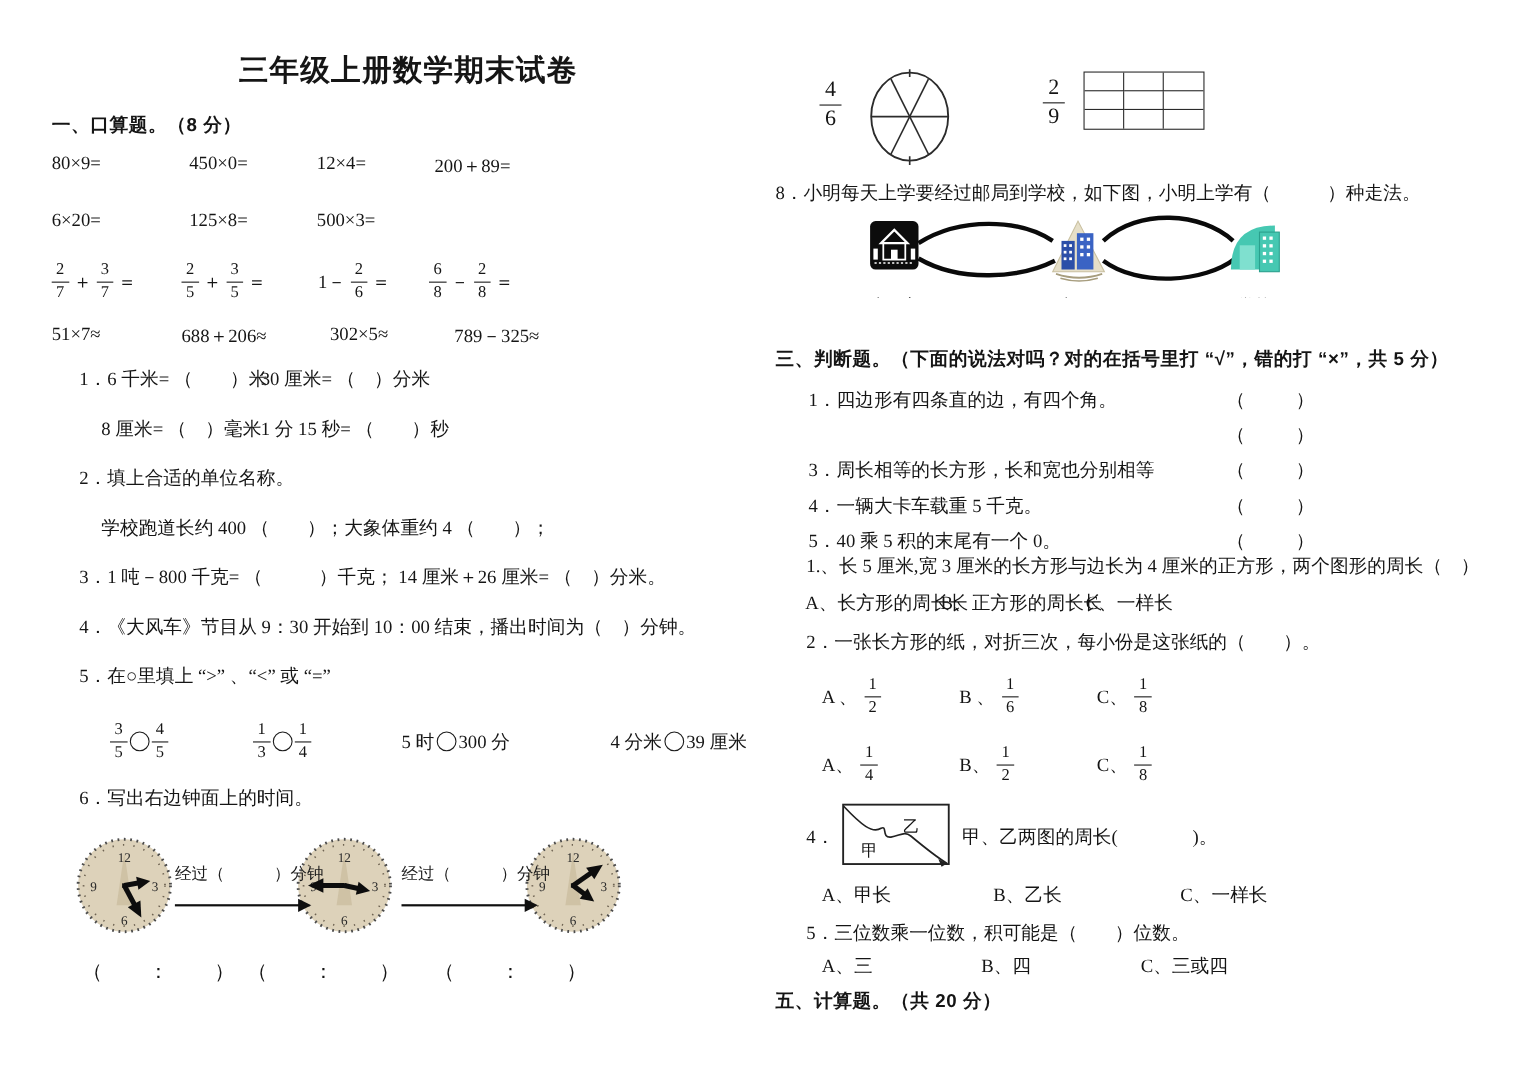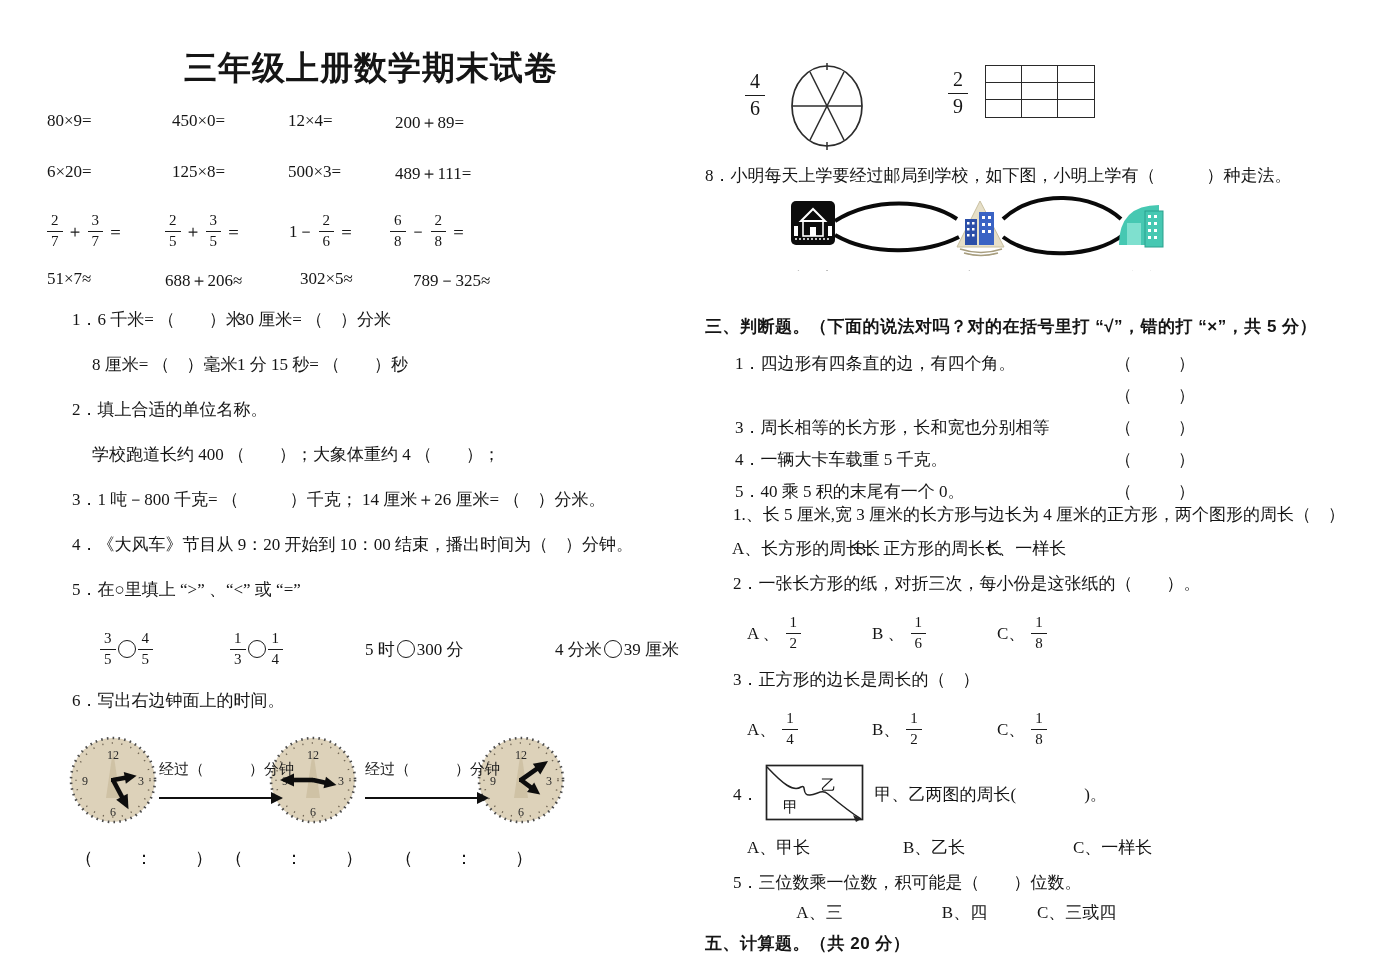--- a/index.html
+++ b/index.html
@@ -7,21 +7,21 @@
   body {
     width:1375px; height:971px; position:relative; overflow:hidden;
     font-family:"Liberation Serif","DejaVu Serif",serif;
     color:#151515; font-size:17px;
   }
   .page { position:absolute; inset:0; background:#fff; }
   .col { position:absolute; top:38px; }
   .col.left  { left:47px;  width:648px; }
   .col.right { left:705px; width:662px; }
 
-  h1.title { text-align:center; font-size:33px; font-weight:bold; letter-spacing:1px; margin:8px 0 20px 0; }
+  h1.title { text-align:center; font-size:27px; font-weight:bold; letter-spacing:1px; margin:8px 0 20px 0; }
 
   .sec-head {
     font-family:"Liberation Sans","DejaVu Sans",sans-serif;
     font-weight:bold; font-size:17px; margin-bottom:14px; letter-spacing:.5px;
   }
 
   
   .oral-row { display:grid; grid-template-columns:125px 116px 107px auto; margin-bottom:28px; }
   .oral-row.r2 { margin-bottom:20px; }
   .oral-row.approx { grid-template-columns:118px 135px 113px auto; margin-bottom:16px; }
@@ -82,51 +82,51 @@
 
   
   .judge-item { display:flex; padding-left:30px; margin-bottom:9px; white-space:nowrap;text-align:right; }
   .judge-item .jp { margin-left:auto; margin-right:168px; letter-spacing:4px; }
 
   
   .ch-q { padding-left:28px; margin-bottom:11px; white-space:nowrap; }
   .ch-opts { display:flex; margin-bottom:12px; white-space:nowrap; }
   .ch-opts.o1 { padding-left:27px; } .ch-opts.o1 span:nth-child(1){width:123px;} .ch-opts.o1 span:nth-child(2){width:132px;}
   .ch-opts.o4 { padding-left:42px; } .ch-opts.o4 span:nth-child(1){width:156px;} .ch-opts.o4 span:nth-child(2){width:170px;}
-  .ch-opts.o5 { padding-left:42px; margin-bottom:8px;text-align:center;} .ch-opts.o5 span:nth-child(1){width:145px;} .ch-opts.o5 span:nth-child(2){width:145px;}
+  .ch-opts.o5 { padding-left:42px; margin-bottom:8px;} .ch-opts.o5 span:nth-child(1){width:145px;} .ch-opts.o5 span:nth-child(2){width:145px;}
   .ch-fropts { display:flex; align-items:center; padding-left:42px; height:54px; margin-bottom:8px; }
   .ch-fropts .fo { display:inline-flex; align-items:center; width:125px; }
   .ch-fropts .fo.last { width:auto; }
   .ch-fropts .fo .frac { margin-left:6px; }
   .ch-q4row { display:flex; align-items:center; padding-left:28px; margin-bottom:12px; }
   .ch-q4row svg { margin:0 10px 0 6px; }
 
   svg text { font-family:"Liberation Serif","DejaVu Serif",serif; }
 </style>
 </head>
 <body>
 
 <div class="page">
 
   <div class="col left">
 
     <h1 class="title">三年级上册数学期末试卷</h1>
 
+    <div class="sec-head">一、口算题。（8 分）</div>
 
     <div class="oral-row">
       <span>80×9=</span>
       <span>450×0=</span>
       <span>12×4=</span>
       <span>200＋89=</span>
     </div>
     <div class="oral-row r2">
       <span>6×20=</span>
       <span>125×8=</span>
       <span>500×3=</span>
-      <span>489＋111=</span>
     </div>
 
     <div class="frac-row">
       <span>
         <span class="frac"><span class="fn">2</span><span class="fd">7</span></span><span class="op">＋</span><span class="frac"><span class="fn">3</span><span class="fd">7</span></span><span class="op">＝</span>
       </span>
       <span>
         <span class="frac"><span class="fn">2</span><span class="fd">5</span></span><span class="op">＋</span><span class="frac"><span class="fn">3</span><span class="fd">5</span></span><span class="op">＝</span>
       </span>
       <span>
@@ -147,21 +147,21 @@
 
     <div class="fill-line ind1">
       <span class="w165">1．6 千米= （　　）米</span><span>30 厘米= （　）分米</span>
     </div>
     <div class="fill-line ind2">
       <span class="w145">8 厘米= （　）毫米</span><span>1 分 15 秒= （　　）秒</span>
     </div>
     <div class="fill-line ind1">2．填上合适的单位名称。</div>
     <div class="fill-line ind2">学校跑道长约 400 （　　）；大象体重约 4 （　　）；</div>
     <div class="fill-line ind1">3．1 吨－800 千克= （　　　）千克；  14 厘米＋26 厘米= （　）分米。</div>
-    <div class="fill-line ind1">4．《大风车》节目从 9：20 开始到 10：00 结束，播出时间为（　）分钟。</div>
+    <div class="fill-line ind1">4．《大风车》节目从 9：30 开始到 10：00 结束，播出时间为（　）分钟。</div>
     <div class="fill-line ind1">5．在○里填上 “&gt;” 、“&lt;” 或 “=”</div>
 
     <div class="cmp-row">
       <span class="cmp c1">
         <span class="frac">
             <span class="fn">3</span>
             <span class="fd">5</span>
           </span>
         <span class="cmp-circle"></span>
         <span class="frac">
@@ -412,21 +412,20 @@
         </span>
       <span class="fo last">
           <span>C、</span>
           <span class="frac">
             <span class="fn">1</span>
             <span class="fd">8</span>
           </span>
         </span>
     </div>
 
-    <div class="ch-q">3．正方形的边长是周长的（　）</div>
     <div class="ch-fropts">
       <span class="fo">
           <span>A、</span>
           <span class="frac">
             <span class="fn">1</span>
             <span class="fd">4</span>
           </span>
         </span>
       <span class="fo">
           <span>B、</span>

